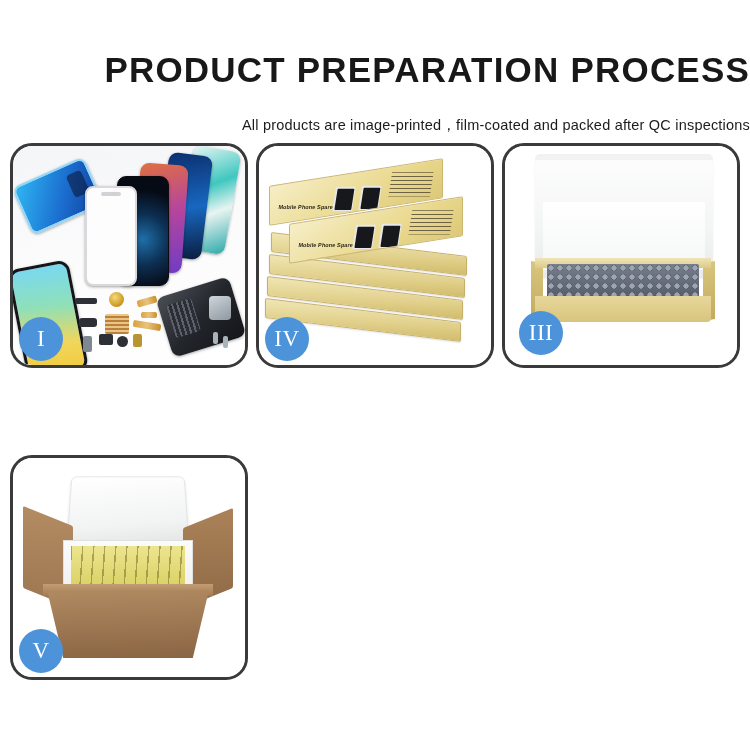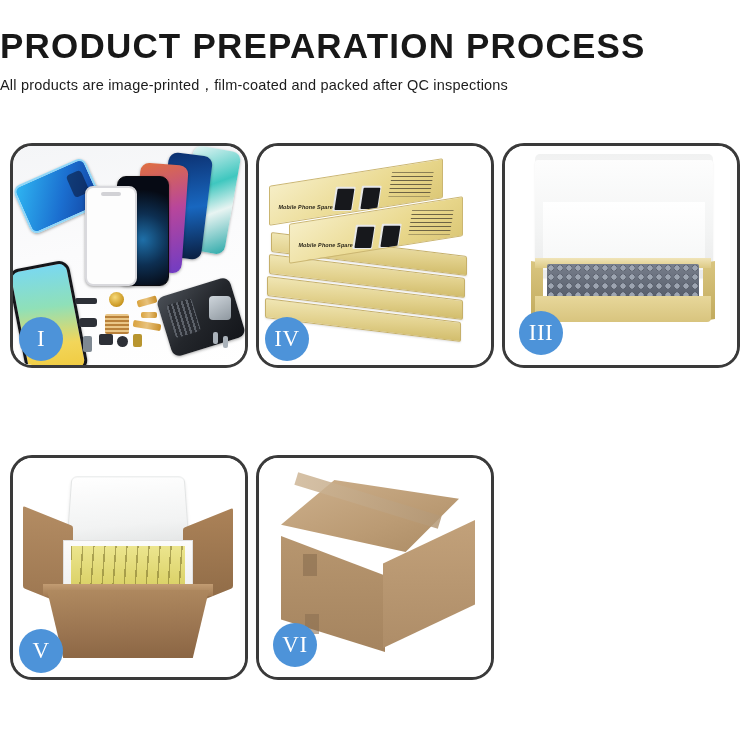--- a/index.html
+++ b/index.html
@@ -14,35 +14,35 @@
 
   .page {
     position: relative;
     width: 750px;
     height: 750px;
     background: #ffffff;
   }
 
   
   .header {
-    padding-top: 28px;
-    text-align: left;
+    padding-top: 52px;
+    text-align: right;
   }
 
   .page-title {
     font-size: 35px;
     font-weight: 700;
     letter-spacing: 1.2px;
     color: #181818;
     line-height: 1.05;
     font-family: "Liberation Sans", sans-serif;
   }
 
   .page-subtitle {
-    margin-top: 11px;
+    margin-top: 27px;
     font-size: 14.5px;
     font-weight: 400;
     color: #1c1c1c;
     letter-spacing: 0.2px;
     font-family: "Liberation Sans", sans-serif;
   }
 
   
   .grid {
     position: absolute;
@@ -495,27 +495,15 @@
         <div class="v-flapL"></div>
         <div class="v-flapR"></div>
         <div class="v-foambox"></div>
         <div class="v-yellow"></div>
         <div class="v-cartonrim"></div>
         <div class="v-cartonfront"></div>
       </div>
       <div class="badge">V</div>
     </div>
 
-    <div class="card">
-      <div class="card-media p6">
-        <div class="c6-gloss"></div>
-        <div class="c6-top"></div>
-        <div class="c6-left"></div>
-        <div class="c6-right"></div>
-        <div class="c6-tape"></div>
-        <div class="c6-tab1"></div>
-        <div class="c6-tab2"></div>
-      </div>
-      <div class="badge inset">VI</div>
-    </div>
 
   </div>
 </div>
 
 </body></html>

